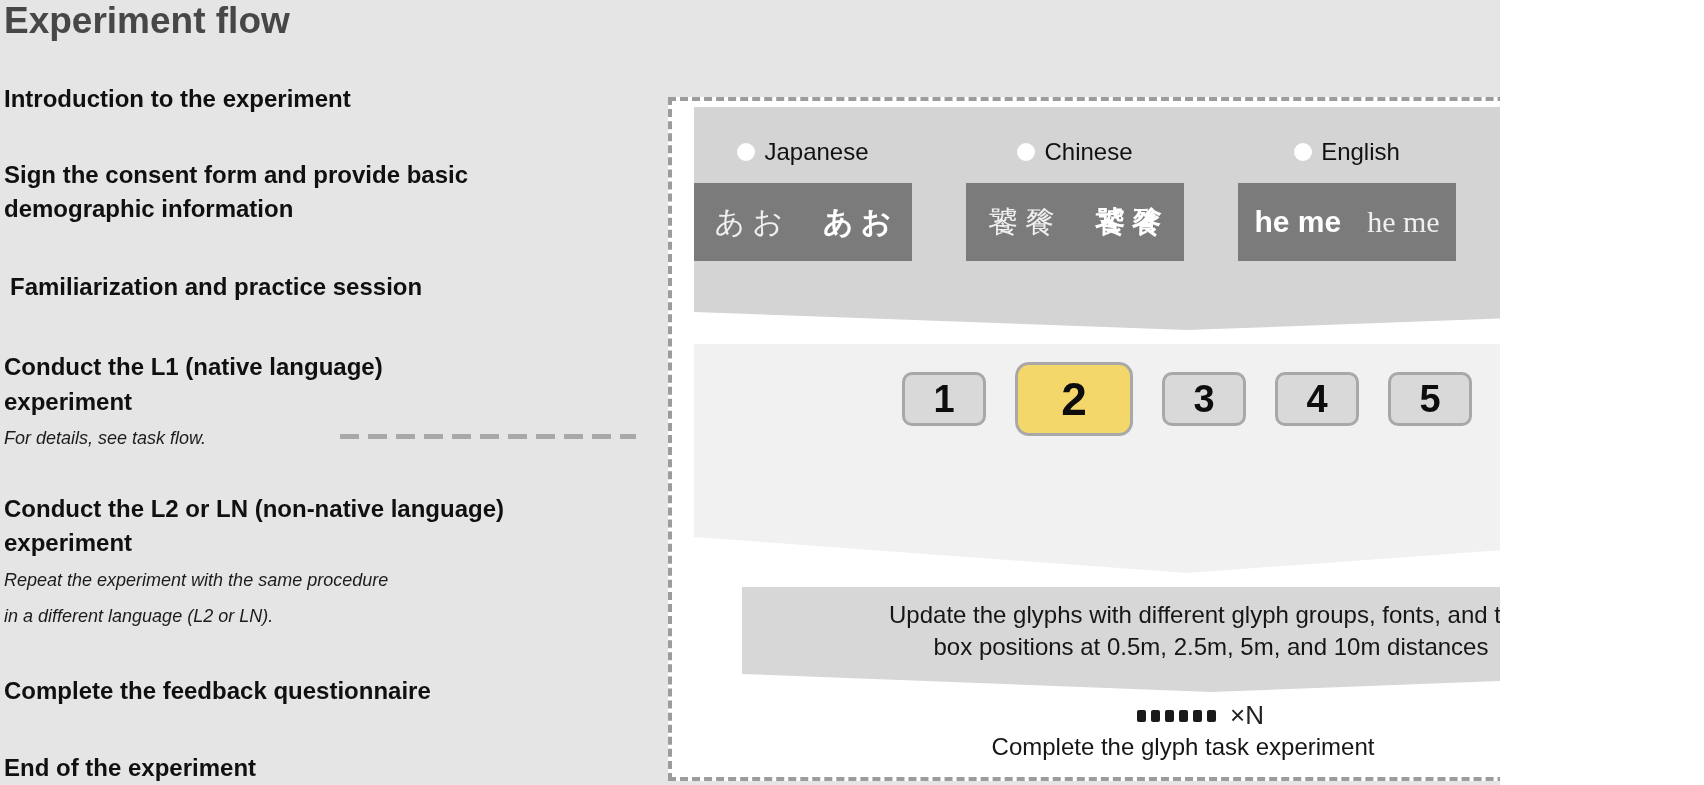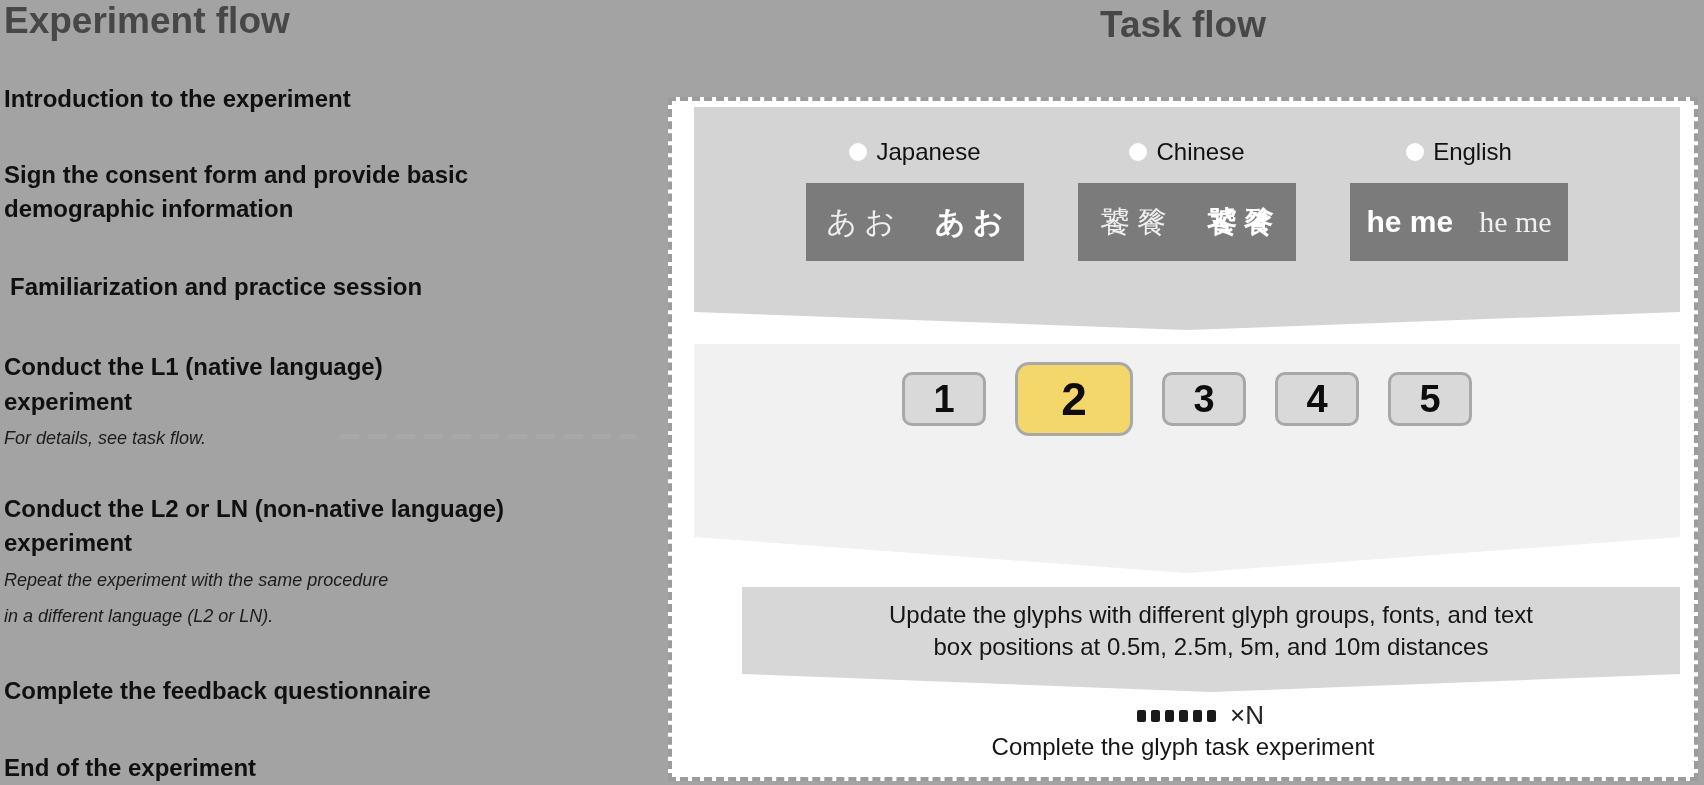--- a/index.html
+++ b/index.html
@@ -1,17 +1,17 @@
 <!DOCTYPE html>
 <html><head>
 <meta charset="utf-8">
 <style>
   html,body{margin:0;padding:0;background:#ffffff;}
   body{width:1704px;height:785px;font-family:"Liberation Sans",sans-serif;}
-  .canvas{position:relative;width:1704px;height:785px;background:#a3a3a3;overflow:hidden;}
+  .canvas{position:relative;width:1500px;height:785px;background:#e5e5e5;overflow:hidden;}
 
   
   .exp-title{position:absolute;left:4px;top:0px;font-size:37px;font-weight:bold;color:#474747;}
   .step{position:absolute;left:4px;font-size:24px;font-weight:bold;color:#101010;
         line-height:34px;white-space:pre-line;}
   .note{position:absolute;left:4px;font-size:18px;font-weight:normal;font-style:italic;
         color:#1c1c1c;line-height:36px;white-space:pre-line;}
   .connector{position:absolute;left:340px;top:434px;width:296px;height:5px;
         background:repeating-linear-gradient(90deg,#a8a8a8 0 19px,transparent 19px 28px);}
 
@@ -21,21 +21,21 @@
   .panel{position:absolute;left:668px;top:97px;width:1030px;height:684px;
         border:4px dashed #9c9c9c;box-sizing:border-box;background:#ffffff;}
   .sec{position:absolute;left:22px;right:14px;}
   .sec1{top:6px;height:223px;background:#d4d4d4;
         clip-path:polygon(0 0,100% 0,100% calc(100% - 18px),50% 100%,0 calc(100% - 18px));}
   .sec2{top:243px;height:229px;background:#f1f1f1;
         clip-path:polygon(0 0,100% 0,100% calc(100% - 36px),50% 100%,0 calc(100% - 36px));}
   .sec3{top:486px;height:105px;background:#d7d7d7;
         clip-path:polygon(0 0,100% 0,100% calc(100% - 18px),50% 100%,0 calc(100% - 18px));margin-left:48px;}
 
-  .lang-row{position:absolute;top:32px;left:0;right:0;display:flex;justify-content:center;gap:54px;}
+  .lang-row{position:absolute;top:32px;left:0;right:0;display:flex;justify-content:flex-start;gap:54px;}
   .lang-col{width:218px;display:flex;flex-direction:column;align-items:center;}
   .radio-row{display:flex;align-items:center;gap:9px;height:26px;margin-bottom:18px;cursor:default;}
   .radio-circle{width:18px;height:18px;border-radius:50%;background:#ffffff;display:inline-block;}
   .radio-label{font-size:24px;color:#111111;}
   .glyph-box{width:100%;height:78px;background:#7b7b7b;display:flex;align-items:center;
         justify-content:center;gap:26px;}
   .glyph-serif{font-family:"Liberation Serif",serif;font-size:30px;font-weight:normal;color:#efefef;}
   .glyph-bold{font-family:"Liberation Sans",sans-serif;font-size:30px;font-weight:bold;color:#ffffff;}
   .cjk{letter-spacing:7px;text-indent:7px;}
   .cap{font-size:24px;color:#161616;text-align:center;white-space:pre-line;line-height:33px;}
@@ -79,21 +79,20 @@
 
   <div class="step" style="top:492px">Conduct the L2 or LN (non-native language)
 experiment</div>
   <div class="note" style="top:562px">Repeat the experiment with the same procedure
 in a different language (L2 or LN).</div>
 
   <div class="step" style="top:751px">End of the experiment</div>
 
   <div class="step" style="top:674px">Complete the feedback questionnaire</div>
 
-  <div class="task-title">Task flow</div>
 
   <div class="panel">
 
     <div class="sec sec1">
       <div class="lang-row">
 
         <div class="lang-col">
           <div class="radio-row">
             <span class="radio-circle"></span>
             <span class="radio-label">Japanese</span>

